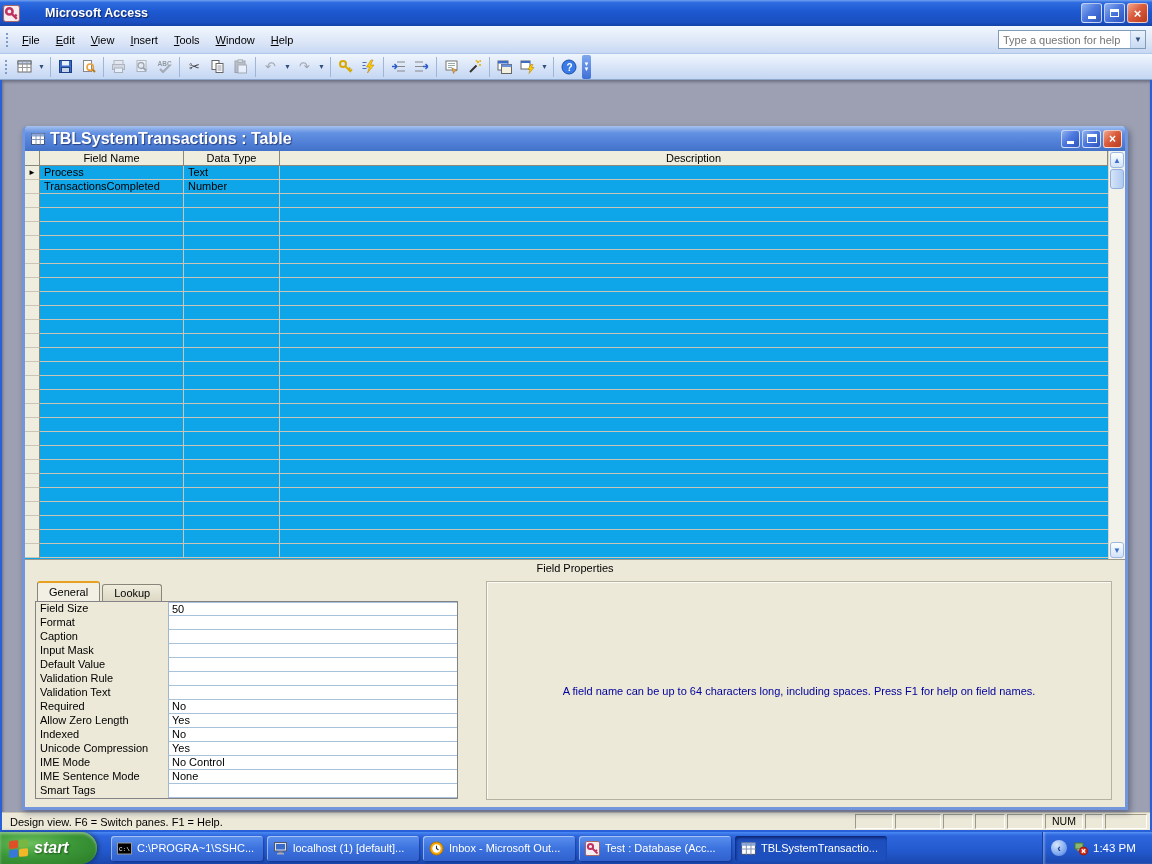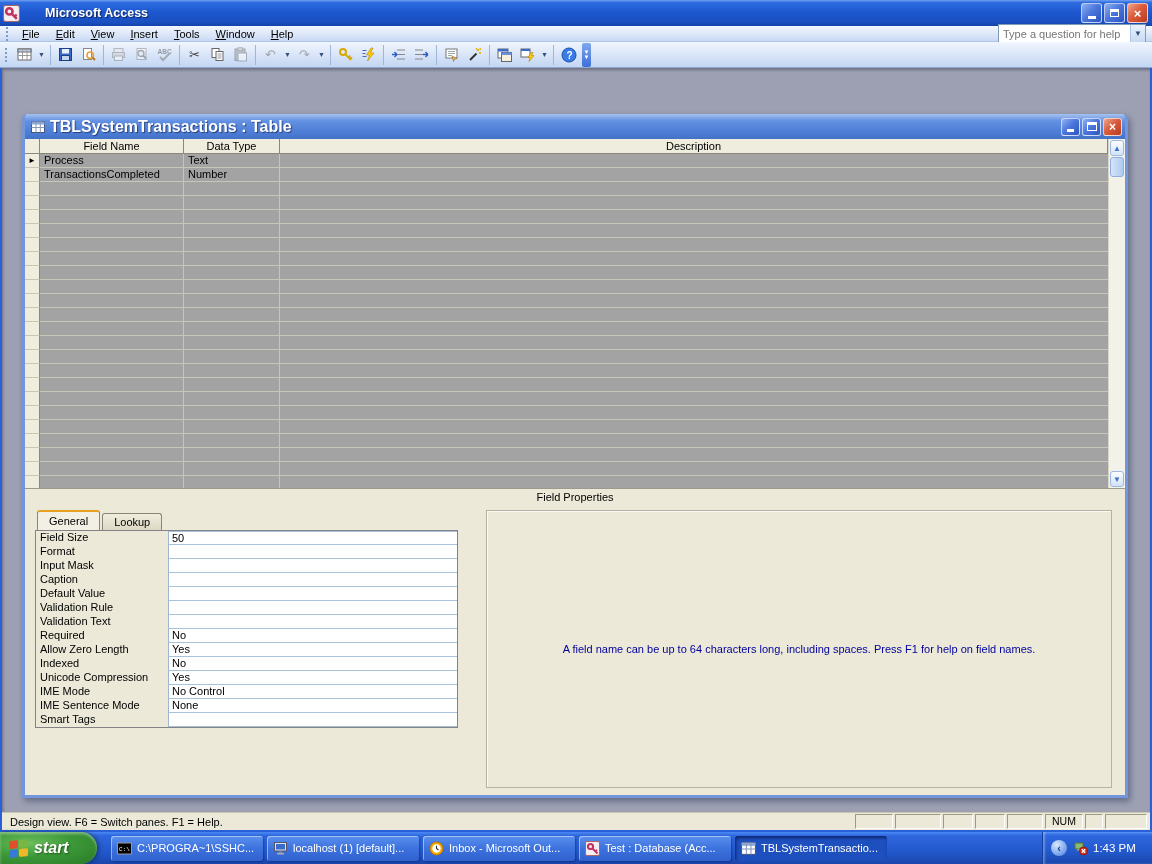--- a/index.html
+++ b/index.html
@@ -15,21 +15,21 @@
   .cap-btns { display:flex; gap:2px; }
   .cap-btn { width:21px; height:20px; border-radius:3px; border:1px solid rgba(255,255,255,.65);
     background:linear-gradient(135deg,#8FB2F0 0%,#4D78DE 45%,#2C55BE 100%);
     display:flex; align-items:center; justify-content:center; color:#fff; position:relative; }
   .cap-btn.close { background:linear-gradient(135deg,#F0A68E 0%,#DA5C3C 45%,#BA3C20 100%); font-size:13px; font-weight:bold; }
   .glyph-min { width:8px; height:3px; background:#fff; margin-top:9px; }
   .glyph-restore { width:9px; height:8px; border:1px solid #fff; border-top:3px solid #fff; }
   .glyph-max { width:10px; height:9px; border:1px solid #fff; border-top:3px solid #fff; }
 
   
-  .menubar { height:16px; display:flex; align-items:center; padding:4px 4px;
+  .menubar { height:28px; display:flex; align-items:center; padding:4px 4px;
     background:linear-gradient(180deg,#F2F7FD 0%,#D9E4F7 65%,#C7D8F3 100%); border-bottom:1px solid #AFC6E8;justify-content:flex-end; }
   .grip { width:5px; height:16px; margin:0 4px 0 1px;
     background-image:radial-gradient(circle,#7E9CC8 1px,transparent 1.3px); background-size:4px 4px; }
   .menu-item { padding:3px 8px; cursor:default; }
   .menu-item::first-letter { text-decoration:underline; }
   .menu-spacer { flex:1; }
   .qbox { width:148px; height:19px; background:#fff; border:1px solid #7F9DB9; display:flex; align-items:center; margin-right:2px; }
   .qbox input { border:none; outline:none; flex:1; font-family:"Liberation Sans",sans-serif; font-size:11px; color:#7A7A7A; padding:0 4px; min-width:0; background:transparent; }
   .qbox .dd { width:15px; height:17px; background:linear-gradient(180deg,#EAF2FC,#C8DAF2); border-left:1px solid #AFC6E8; color:#33507A; font-size:8px; display:flex; align-items:center; justify-content:center; }
 
@@ -57,21 +57,21 @@
     background:linear-gradient(180deg,#A6C2F0 0%,#6290E2 28%,#4F7ED6 70%,#4272C8 100%); }
   .docwin-titlebar .title { color:#fff; font-weight:bold; font-size:16px; text-shadow:1px 1px 1px rgba(0,0,40,.5); flex:1; margin-left:5px; }
   .doc-btn { width:19px; height:18px; border-radius:3px; border:1px solid rgba(255,255,255,.7);
     background:linear-gradient(135deg,#8FB2F0 0%,#4D78DE 45%,#2C55BE 100%); display:flex; align-items:center; justify-content:center; color:#fff; margin-left:2px; }
   .doc-btn.close { background:linear-gradient(135deg,#F0A68E 0%,#DA5C3C 45%,#BA3C20 100%); font-size:12px; font-weight:bold; }
   .glyph-min-s { width:7px; height:3px; background:#fff; margin-top:8px; }
 
   .docwin-body { flex:1; display:flex; flex-direction:column; background:#ECE9D8; min-height:0; }
 
   
-  .grid-area { height:350px; flex:0 0 auto; display:flex; background:#a3a3a3; border-bottom:1px solid #9C9A8C; }
+  .grid-area { height:409px; flex:0 0 auto; display:flex; background:#0ea5e9; border-bottom:1px solid #9C9A8C; }
   .grid { flex:1; display:flex; flex-direction:column; overflow:hidden; }
   .grid-header { display:flex; height:15px; flex:0 0 auto; background:#EFEDDE; }
   .gh { border-right:1px solid #8A887C; border-bottom:1px solid #8A887C; text-align:center; line-height:14px; }
   .gh.sel, .gsel { width:15px; flex:0 0 auto; }
   .gh.name, .gname { width:144px; flex:0 0 auto; }
   .gh.type, .gtype { width:96px; flex:0 0 auto; }
   .gh.desc, .gdesc { flex:1; }
   .grow { display:flex; height:14px; flex:0 0 auto; }
   .gsel { background:#EFEDDE; border-right:1px solid #8A887C; border-bottom:1px solid #C9C6B8; text-align:center; font-size:8px; line-height:13px; color:#000; }
   .gc { border-right:1px solid #C9C6B8; border-bottom:1px solid #C9C6B8; padding-left:4px; line-height:13px; white-space:nowrap; overflow:hidden; }
@@ -547,25 +547,25 @@
               <div class="prop-grid">
                   <div class="prop-row">
                     <div class="prop-label">Field Size</div>
                     <div class="prop-value">50</div>
                   </div>
                   <div class="prop-row">
                     <div class="prop-label">Format</div>
                     <div class="prop-value"></div>
                   </div>
                   <div class="prop-row">
+                    <div class="prop-label">Caption</div>
+                    <div class="prop-value"></div>
+                  </div>
+                  <div class="prop-row">
                     <div class="prop-label">Input Mask</div>
-                    <div class="prop-value"></div>
-                  </div>
-                  <div class="prop-row">
-                    <div class="prop-label">Caption</div>
                     <div class="prop-value"></div>
                   </div>
                   <div class="prop-row">
                     <div class="prop-label">Default Value</div>
                     <div class="prop-value"></div>
                   </div>
                   <div class="prop-row">
                     <div class="prop-label">Validation Rule</div>
                     <div class="prop-value"></div>
                   </div>

